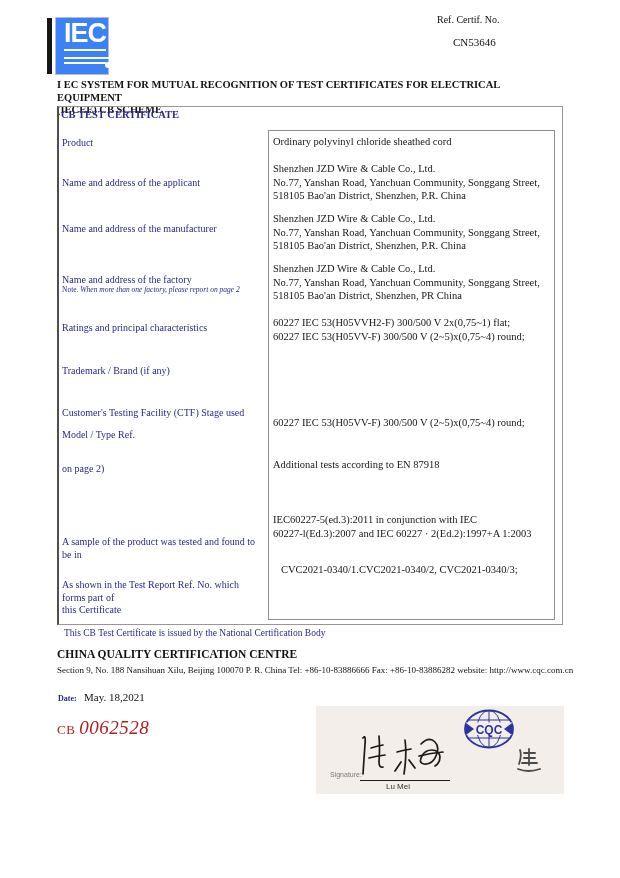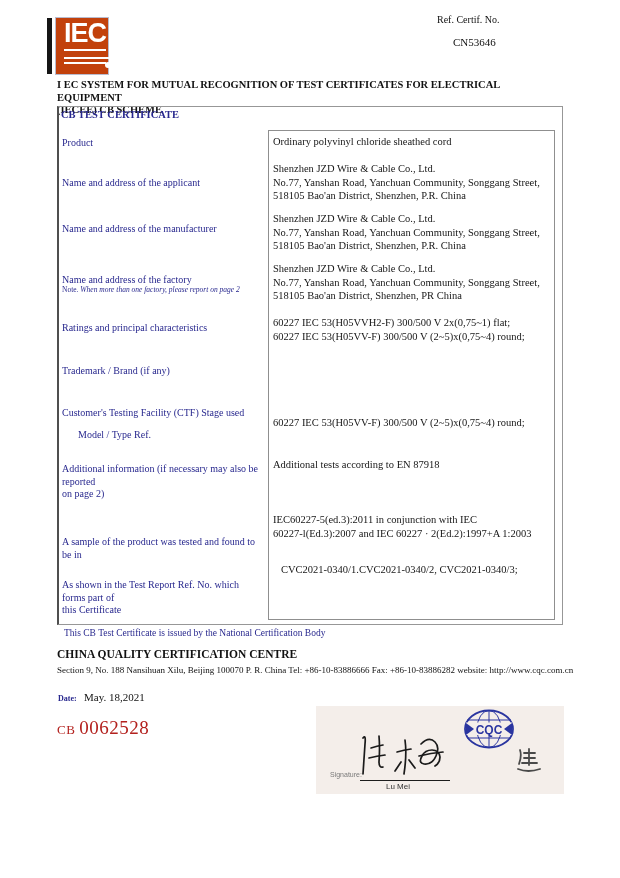--- a/index.html
+++ b/index.html
@@ -4,21 +4,21 @@
 <style>
   html,body{margin:0;padding:0;}
   body{
     width:620px;height:878px;position:relative;background:#ffffff;
     font-family:"Liberation Serif", serif;color:#1c1c1c;overflow:hidden;
   }
   .abs{position:absolute;}
   
   .iec-logo{left:47px;top:17px;width:80px;height:58px;}
   .iec-spine{position:absolute;left:0;top:1px;width:5px;height:56px;background:#151515;}
-  .iec-box{position:absolute;left:8px;top:0;width:54px;height:58px;background:#c2410c;box-shadow:0 0 0 1px #b9bccf inset;}
+  .iec-box{position:absolute;left:8px;top:0;width:54px;height:58px;background:#3b82f6;box-shadow:0 0 0 1px #b9bccf inset;}
   .iec-text{position:absolute;left:9px;top:1px;color:#ffffff;font-family:"Liberation Sans",sans-serif;
     font-weight:bold;font-size:27px;letter-spacing:-1px;border-bottom:2px solid #fff;padding-bottom:0px;}
   .iec-lines{position:absolute;left:9px;top:40px;width:48px;}
   .iec-lines i{display:block;height:2px;background:#ffffff;margin-bottom:3px;}
   .iec-dot{position:absolute;left:50px;top:45px;width:6px;height:6px;border-radius:50%;background:#ffffff;}
   .ref-label{left:437px;top:14px;font-size:10px;color:#111;}
   .ref-value{left:453px;top:36px;font-size:11px;color:#111;}
   .scheme-title{left:57px;top:79px;width:508px;font-size:10.5px;font-weight:bold;line-height:12.5px;color:#111;}
   
   .outer-box{left:57px;top:106px;width:506px;height:519px;border:1px solid #979797;border-left:2px solid #4f4f4f;box-sizing:border-box;}
@@ -29,21 +29,21 @@
   .note .it{font-style:italic;}
   .val{left:273px;width:279px;font-size:10.5px;color:#161616;line-height:13.5px;}
   
   .issued{left:64px;top:628px;font-size:9.5px;color:#28288e;}
   .ncb-name{left:57px;top:648px;font-size:11.5px;font-weight:bold;color:#111;}
   .ncb-addr{left:57px;top:665px;font-size:9px;color:#111;}
   .date-label{left:58px;top:694px;font-size:8px;font-weight:bold;color:#28288e;}
   .date-value{left:84px;top:691px;font-size:11px;color:#111;}
   .cb-line{left:57px;top:717px;color:#b3211e;}
   .cb-prefix{font-size:13px;letter-spacing:0.5px;}
-  .cb-number{font-size:19px;letter-spacing:0.5px;}
+  .cb-number{font-size:19px;letter-spacing:0.5px;font-style:italic;}
   
   .scan{left:316px;top:706px;width:248px;height:88px;background:#f4eeea;}
   .cqc-logo{position:absolute;left:146px;top:2px;width:54px;height:44px;}
   .jian{position:absolute;left:200px;top:40px;width:26px;height:28px;}
   .sig-strokes{position:absolute;left:33px;top:18px;width:110px;height:58px;}
   .sig-label{position:absolute;left:14px;top:65px;font-family:"Liberation Sans",sans-serif;font-size:7px;color:#7a7a7a;}
   .sig-line{position:absolute;left:44px;top:74px;width:90px;height:1px;background:#1c1c1c;}
   .sig-name{position:absolute;left:70px;top:76px;font-family:"Liberation Sans",sans-serif;font-size:8px;color:#333;}
 </style>
 </head>
@@ -77,23 +77,22 @@
 <div class="abs lbl" style="top:177px;">Name and address of the applicant</div>
 <div class="abs lbl" style="top:223px;">Name and address of the manufacturer</div>
 <div class="abs lbl" style="top:274px;">Name and address of the factory</div>
 <div class="abs note" style="top:285px;">
   <span>Note.</span>
   <span class="it">When more than one factory, please report on page 2</span>
 </div>
 <div class="abs lbl" style="top:322px;">Ratings and principal characteristics</div>
 <div class="abs lbl" style="top:365px;">Trademark / Brand (if any)</div>
 <div class="abs lbl" style="top:407px;">Customer's Testing Facility (CTF) Stage used</div>
-<div class="abs lbl" style="top:429px;margin-left:16px;">Model / Type Ref.</div>
+<div class="abs lbl" style="top:429px;">Model / Type Ref.</div>
 <div class="abs lbl" style="top:463px;">
-  <div>Additional information (if necessary may also be reported</div>
   <div>on page 2)</div>
 </div>
 <div class="abs lbl" style="top:536px;">
   <div>A sample of the product was tested and found to be in</div>
 </div>
 <div class="abs lbl" style="top:579px;">
   <div>As shown in the Test Report Ref. No. which forms part of</div>
   <div>this Certificate</div>
 </div>
 

